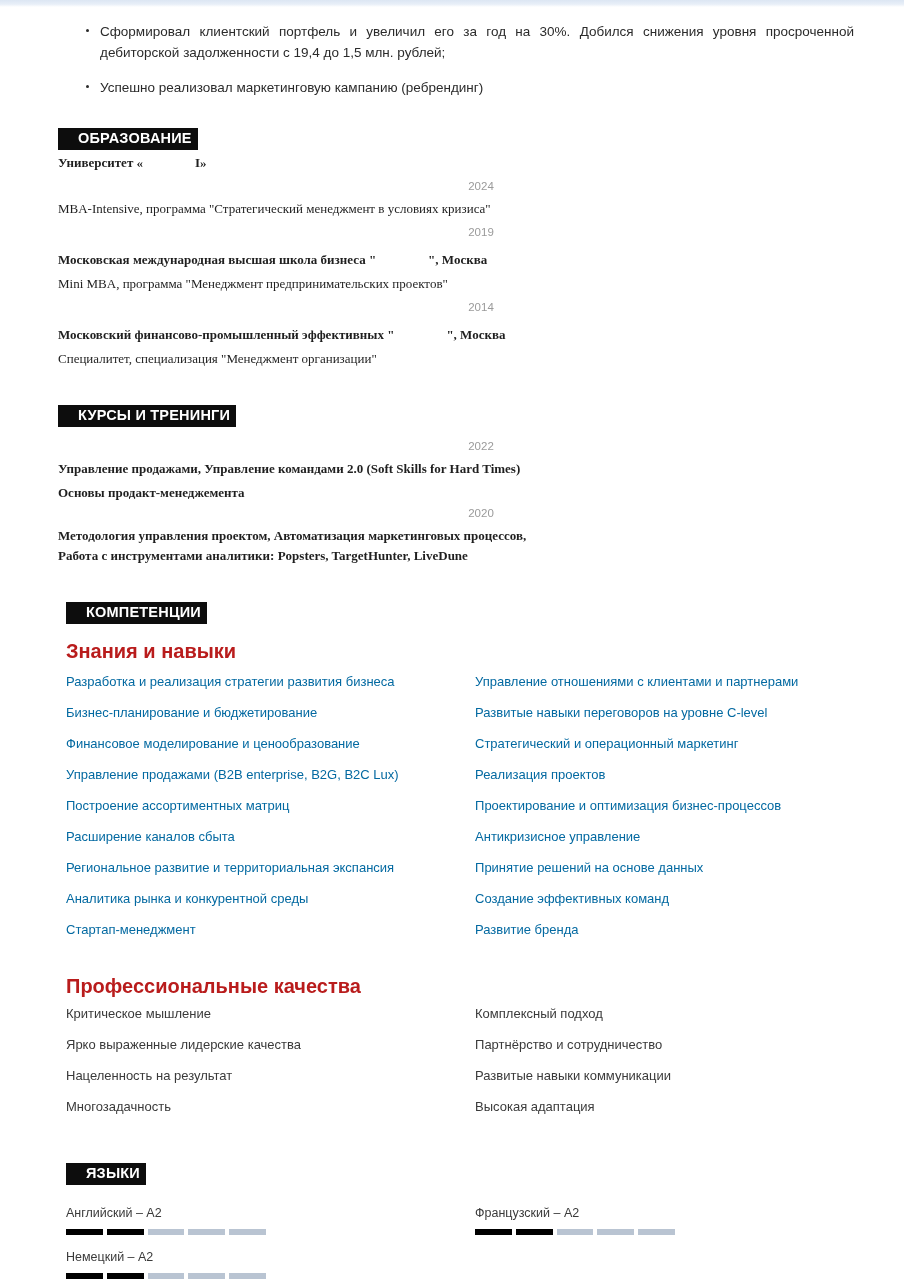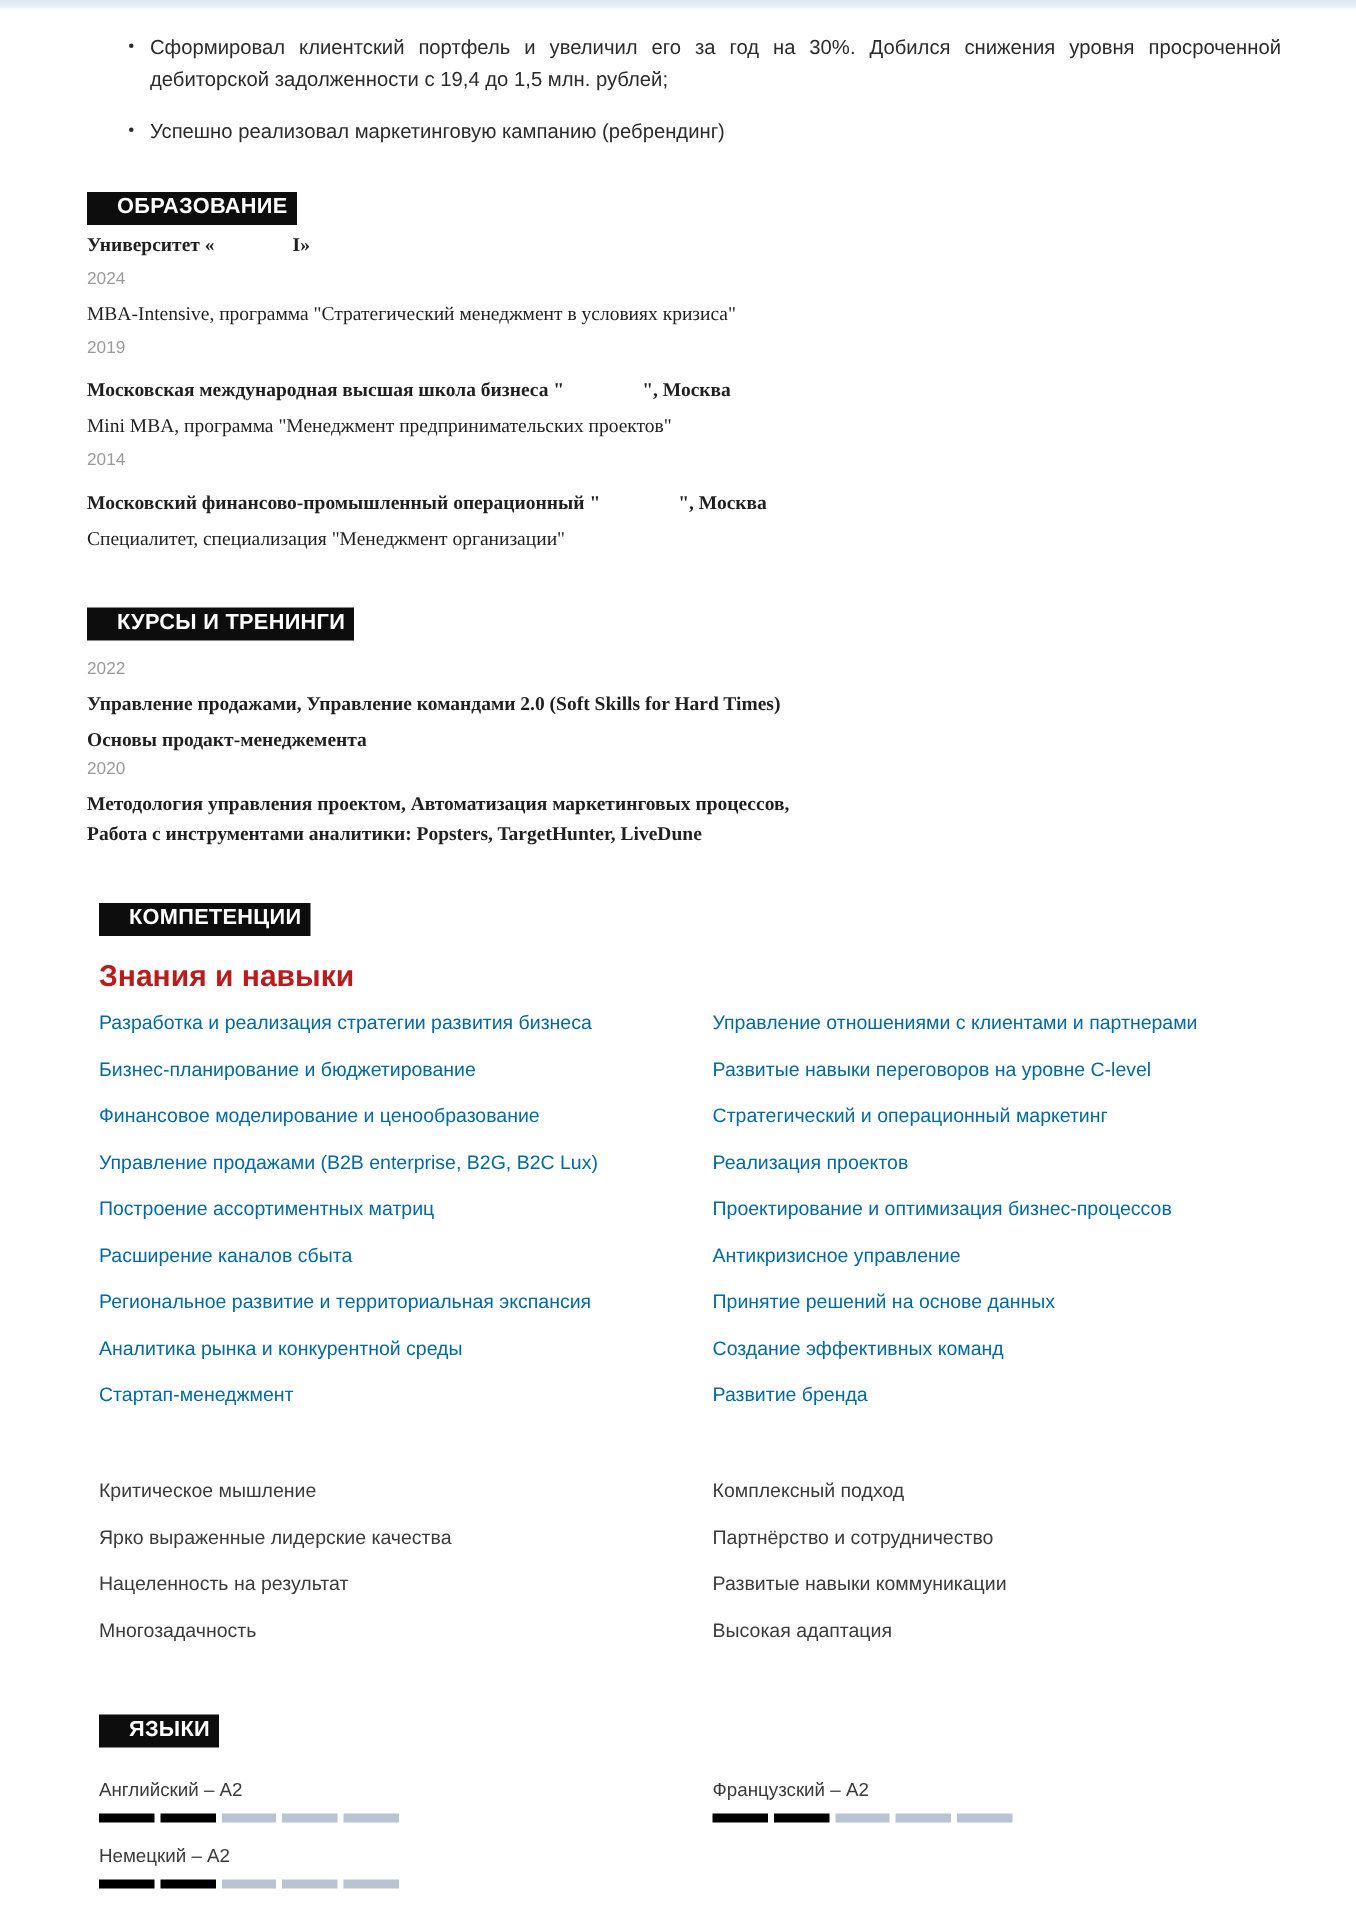--- a/index.html
+++ b/index.html
@@ -90,20 +90,21 @@
     margin: 0;
     white-space: pre;
     font-family: Liberation Serif, serif;
   }
   .edu-line.b { font-weight: bold; }
   .year {
     font-size: 11.5px;
     line-height: 16px;
     color: #9a9a9a;
     margin: 0;
+    text-align: center;
   }
   .gap-s { height: 6px; }
   .gap-m { height: 11px; }
 
   
   .sub-head {
     font-size: 20px;
     font-weight: bold;
     color: #b91c1c;
     margin: 0;
@@ -204,21 +205,21 @@
       <div class="gap-s"></div>
       <p class="edu-line"><span class="b">Mini MBA</span><span>, программа </span><span class="b">"Менеджмент предпринимательских проектов"</span></p>
     </div>
 
     <div class="gap-s"></div>
 
     
     <div>
       <p class="year">2014</p>
       <div class="gap-m"></div>
-      <p class="edu-line b">Московский финансово-промышленный операционный "                ", Москва</p>
+      <p class="edu-line b">Московский финансово-промышленный эффективных "                ", Москва</p>
       <div class="gap-s"></div>
       <p class="edu-line"><span class="b">Специалитет</span><span>, специализация </span><span class="b">"Менеджмент организации"</span></p>
     </div>
   </div>
 
   <div class="sec indent58" style="margin-top:37px;">
     <span class="section-head">КУРСЫ И ТРЕНИНГИ</span>
 
     <div style="height:11px"></div>
 
@@ -270,20 +271,21 @@
         <p class="skill">Проектирование и оптимизация бизнес-процессов</p>
         <p class="skill">Антикризисное управление</p>
         <p class="skill">Принятие решений на основе данных</p>
         <p class="skill">Создание эффективных команд</p>
         <p class="skill">Развитие бренда</p>
       </div>
     </div>
 
     <div style="height:24px"></div>
 
+    <p class="sub-head">Профессиональные качества</p>
 
     <div style="height:9px"></div>
 
     <div class="two-col">
       <div class="col-left">
         <p class="qual" style="margin-bottom:14px">Критическое мышление</p>
         <p class="qual" style="margin-bottom:14px">Ярко выраженные лидерские качества</p>
         <p class="qual" style="margin-bottom:14px">Нацеленность на результат</p>
         <p class="qual">Многозадачность</p>
       </div>

